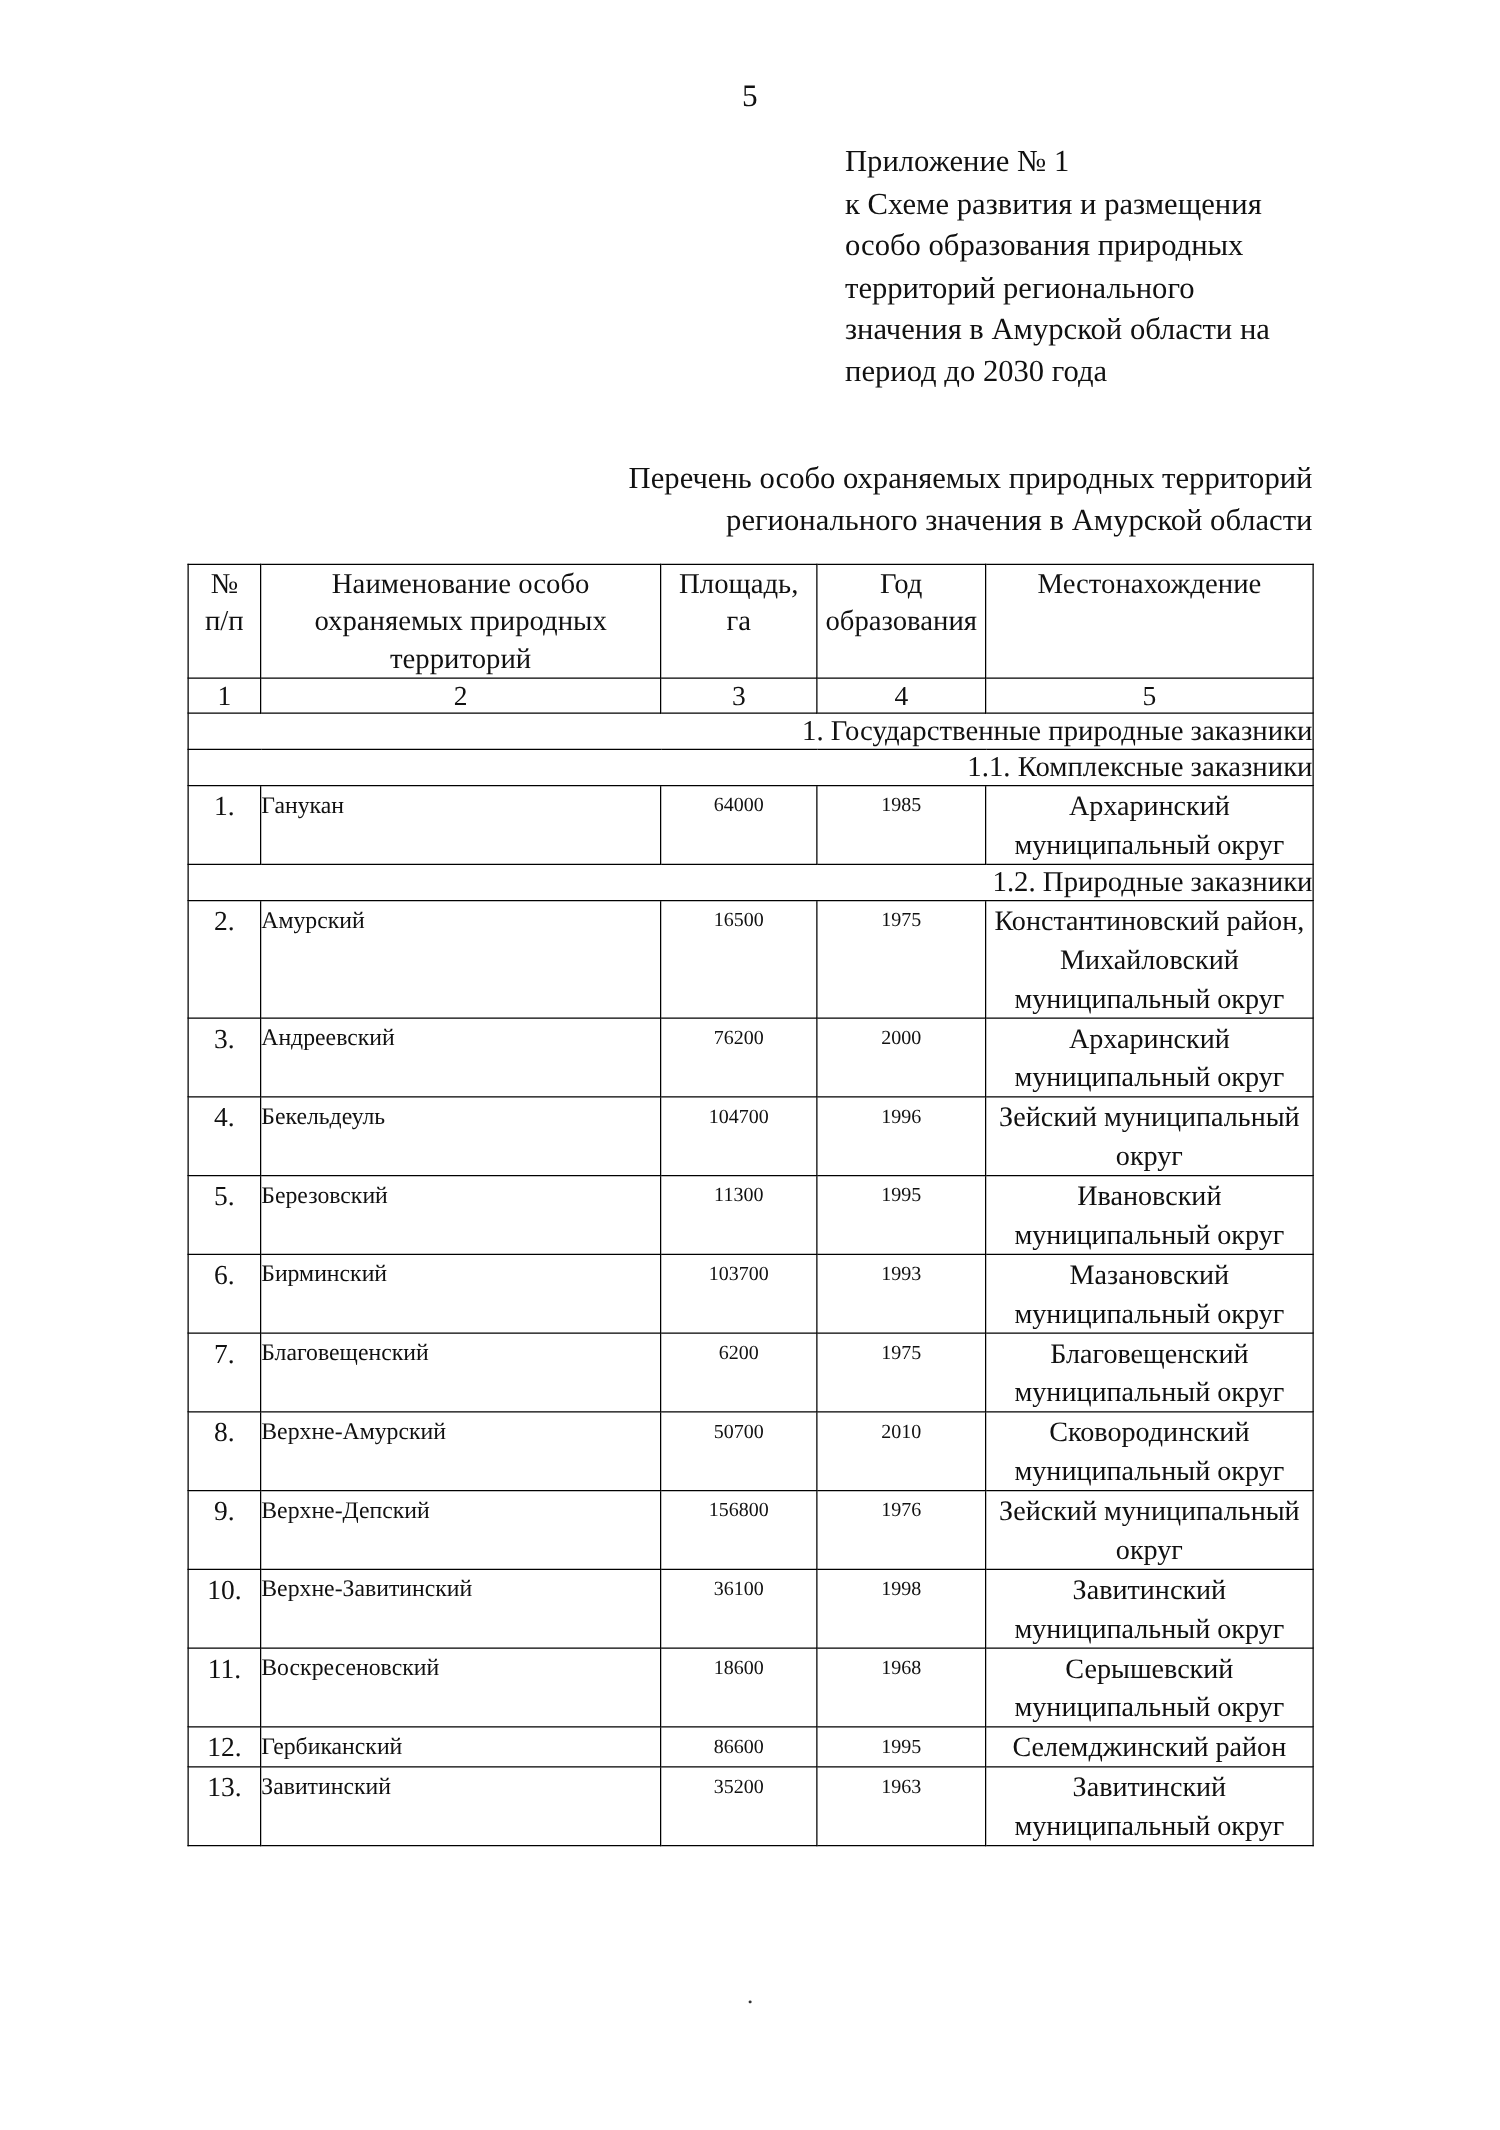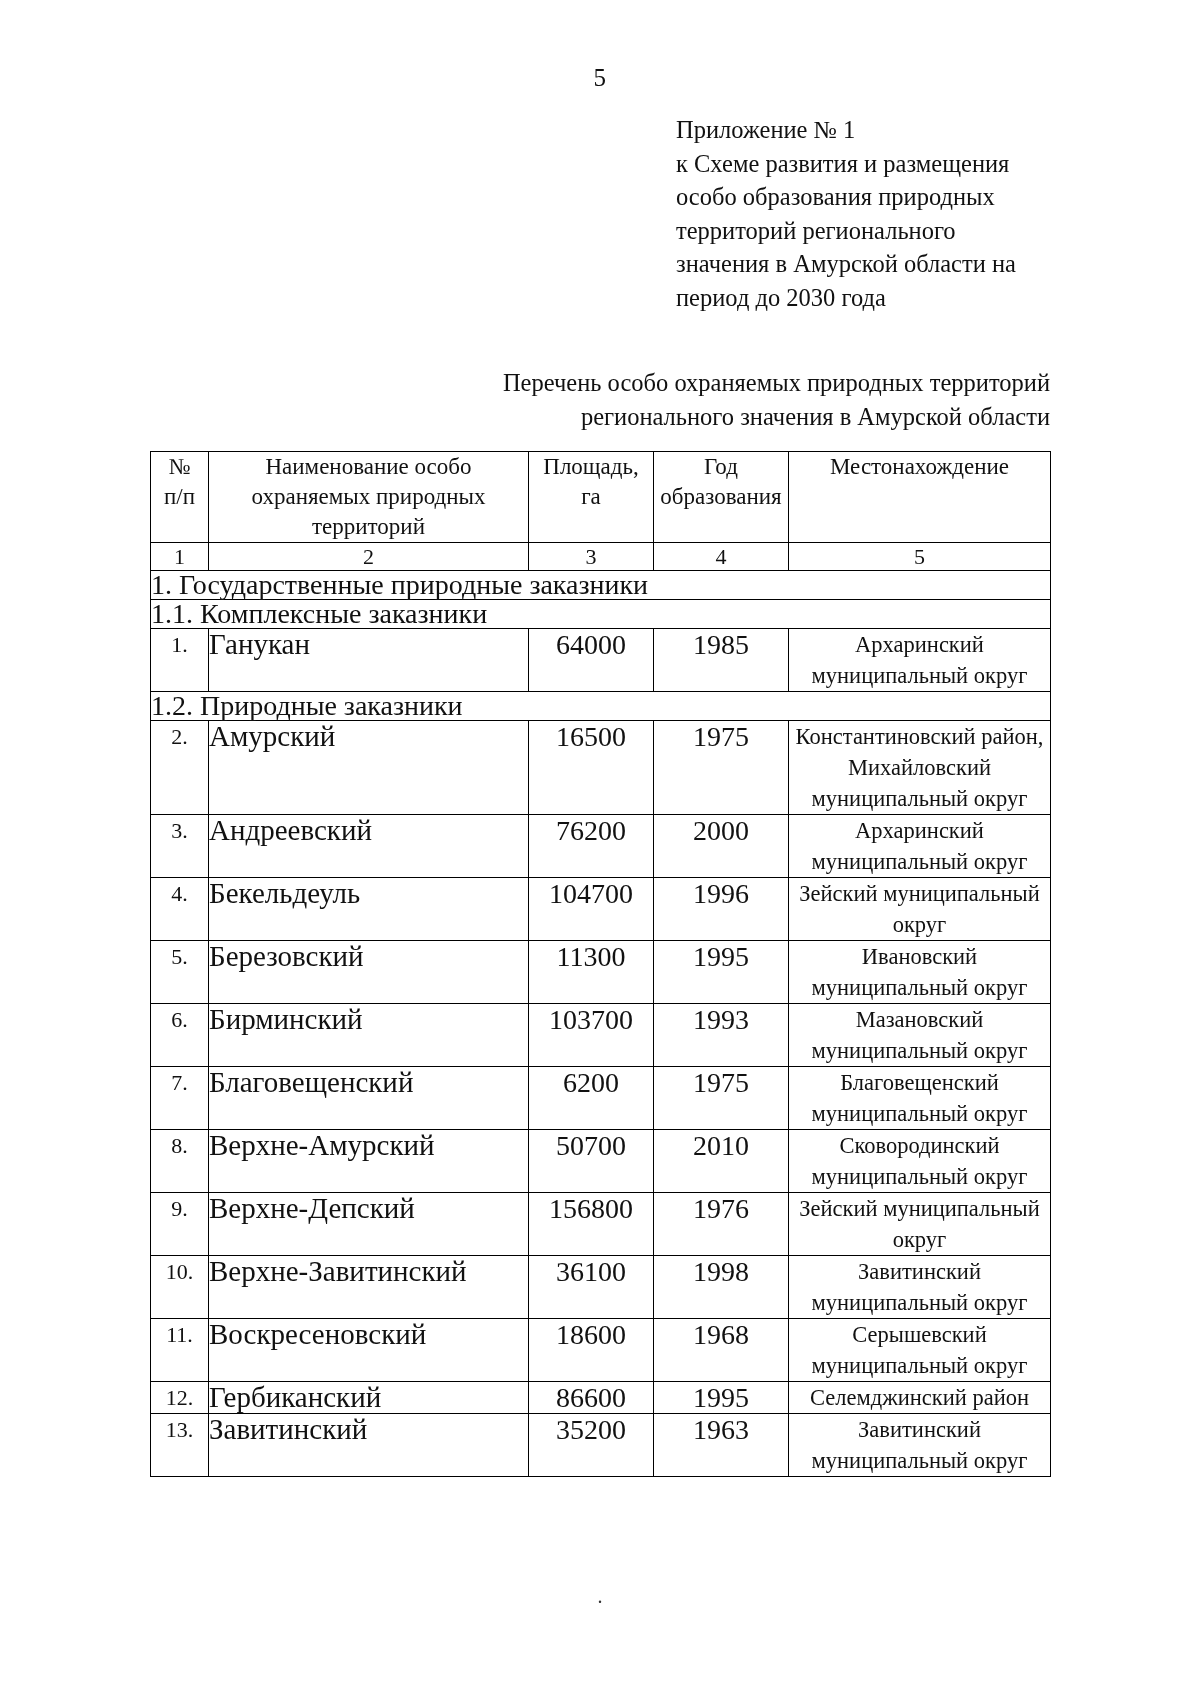--- a/index.html
+++ b/index.html
@@ -82,44 +82,44 @@
     line-height: 30px;
     font-size: 23px;
   }
   .numrow-cell {
     text-align: center;
     padding: 2px 4px 4px 4px;
     line-height: 27px;
     font-size: 22px;
   }
   .section-cell {
-    text-align: left;
+    text-align: right;
     font-weight: bold;
     padding: 12px 4px 13px 4px;
-    font-size: 28px;
+    font-size: 23px;
     line-height: 28px;
   }
   .cell-num {
     text-align: center;
     padding: 7px 4px 6px 4px;
     line-height: 31px;
     font-size: 22px;
   }
   .cell-name {
     text-align: left;
     padding: 7px 6px 6px 9px;
     line-height: 31px;
-    font-size: 29px;
+    font-size: 19px;
   }
   .cell-area,
   .cell-year {
     text-align: center;
     padding: 7px 4px 6px 4px;
     line-height: 31px;
-    font-size: 28px;
+    font-size: 16px;
   }
   .cell-loc {
     text-align: center;
     padding: 7px 6px 6px 10px;
     line-height: 31px;
     font-size: 22.5px;
   }
   .footer-dot {
     position: absolute;
     top: 1585px;

